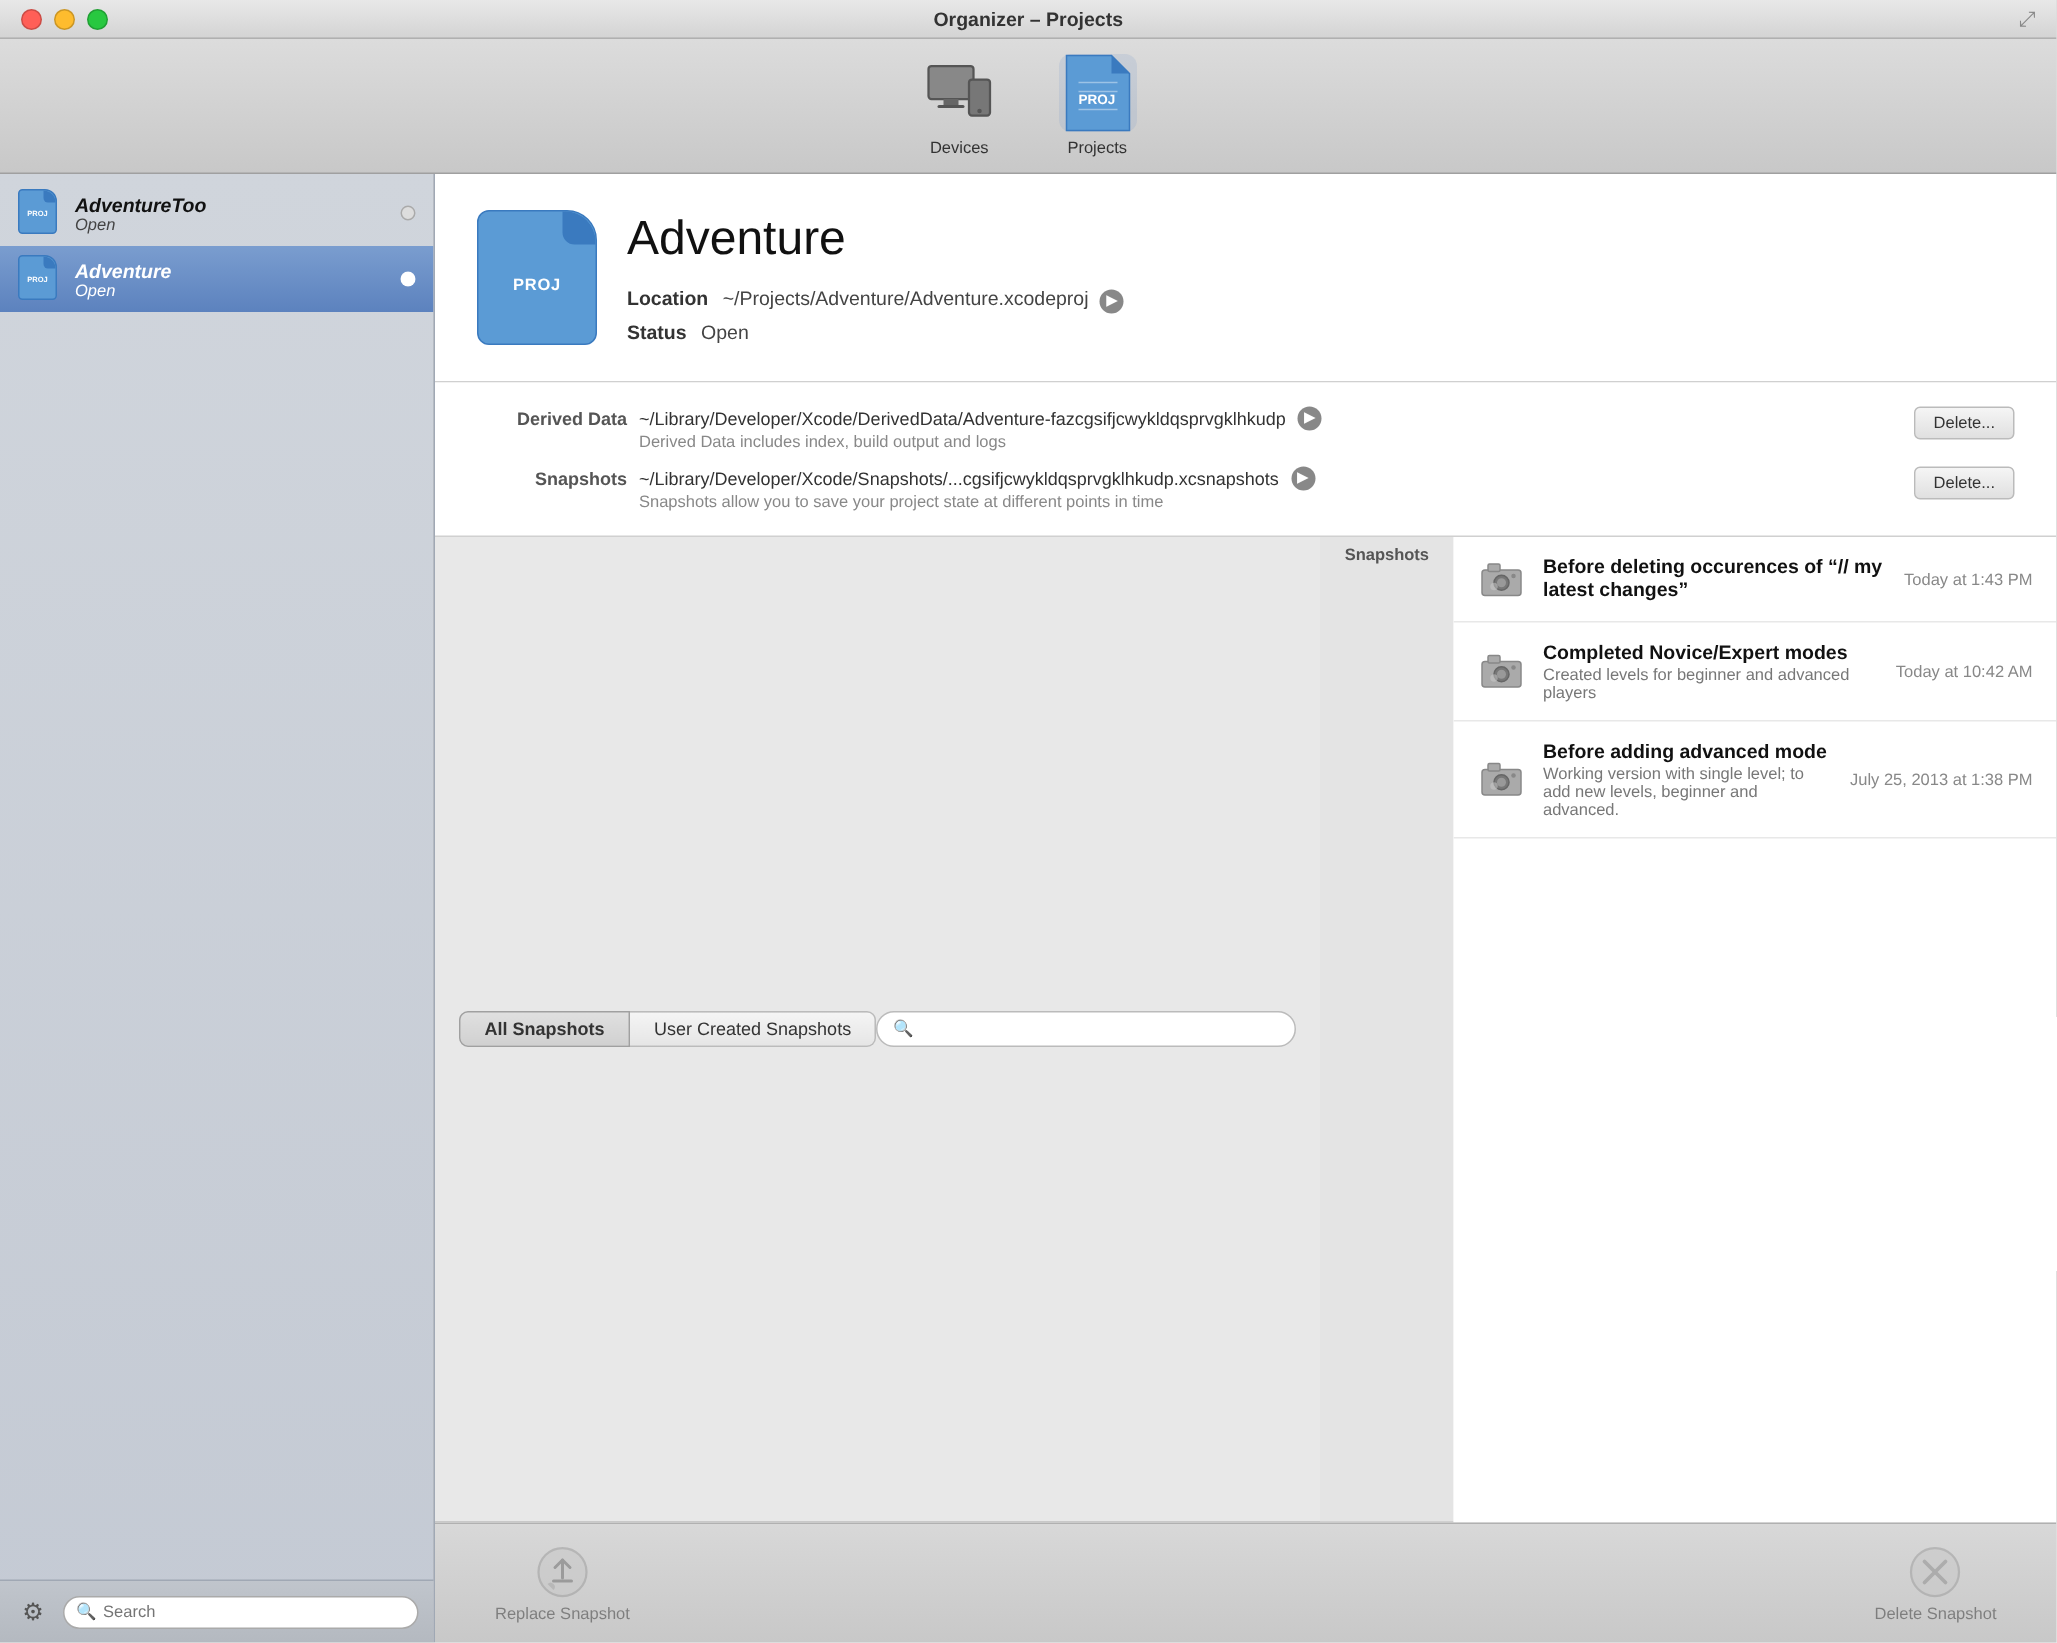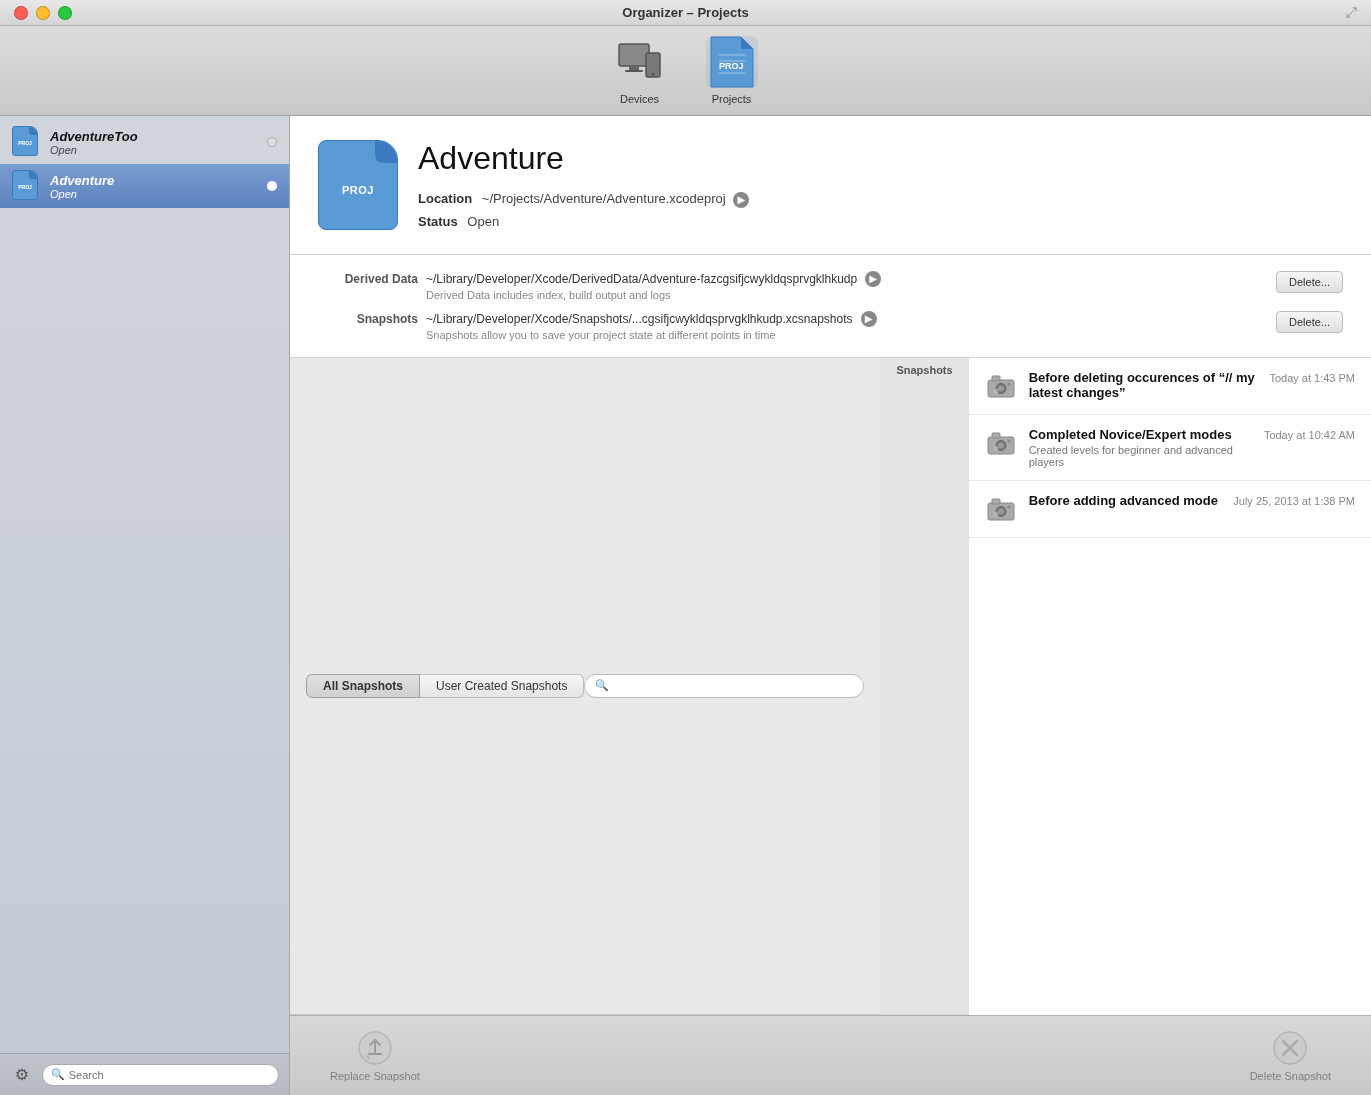--- a/index.html
+++ b/index.html
@@ -430,21 +430,21 @@
       background: #e4e4e4;
       border-bottom: 1px solid #d0d0d0;
     }
     .snapshots-list {
       flex: 1;
       overflow-y: auto;
       background: white;
     }
     .snapshot-item {
       display: flex;
-      align-items: flex-start;
+      align-items: center;
       padding: 12px 16px;
       border-bottom: 1px solid #e8e8e8;
       cursor: pointer;
       gap: 12px;
     }
     .snapshot-cam-icon {
       width: 32px;
       height: 32px;
       flex-shrink: 0;
       display: flex;
@@ -686,20 +686,21 @@
               <rect x="1" y="6" width="26" height="17" rx="2" fill="#aaa" stroke="#888" stroke-width="1"></rect>
               <circle cx="14" cy="14.5" r="5" fill="#777" stroke="#666" stroke-width="1"></circle>
               <circle cx="14" cy="14.5" r="3" fill="#999"></circle>
               <rect x="5" y="2" width="8" height="5" rx="1" fill="#aaa" stroke="#888" stroke-width="1"></rect>
               <circle cx="22" cy="10" r="1.5" fill="#888"></circle>
               <circle cx="9" cy="17" r="2.5" fill="#ccc" opacity="0.5"></circle>
             </svg>
           </div>
           <div class="snapshot-info">
             <div class="snapshot-title">Before adding advanced mode</div>
+            <div class="snapshot-subtitle">Working version with single level; to add new levels, beginner and advanced.</div>
           </div>
           <div class="snapshot-time">July 25, 2013 at 1:38 PM</div>
         </div>
 
       </div>
     </div>
 
     <div class="action-bar">
       <div class="action-btn">
         <div class="action-btn-icon">

